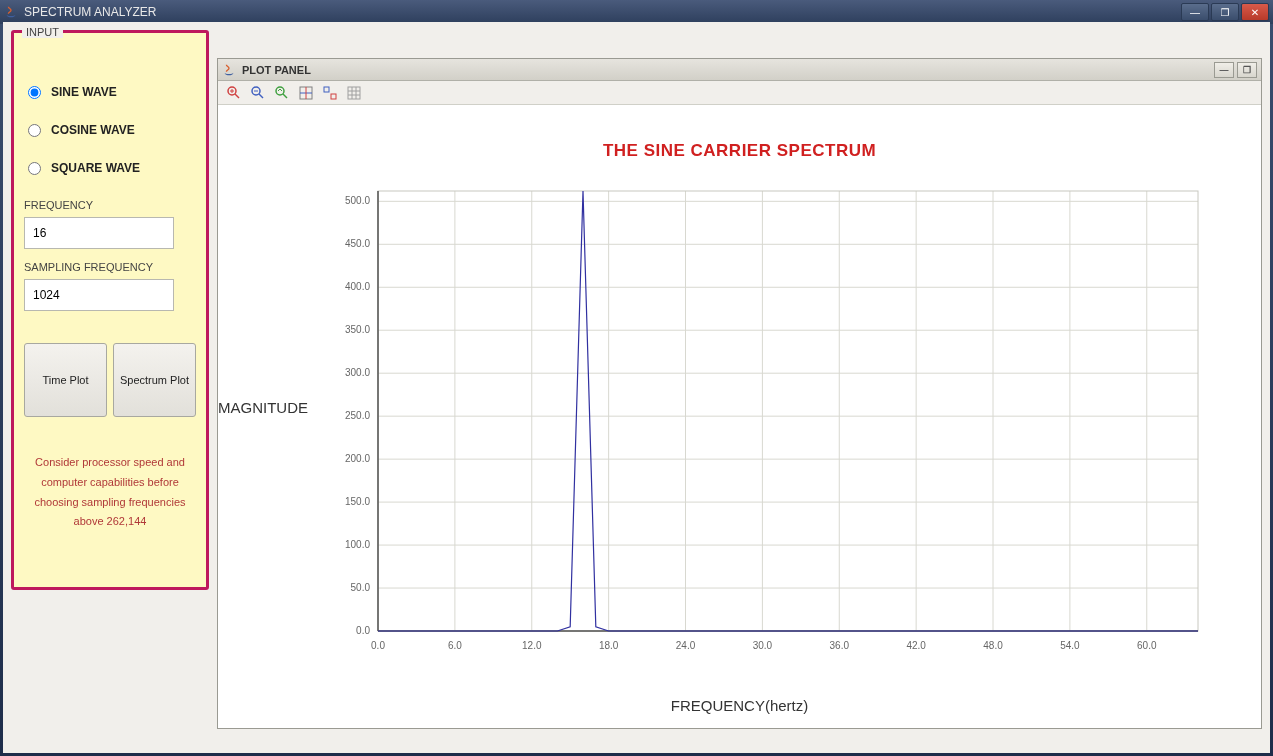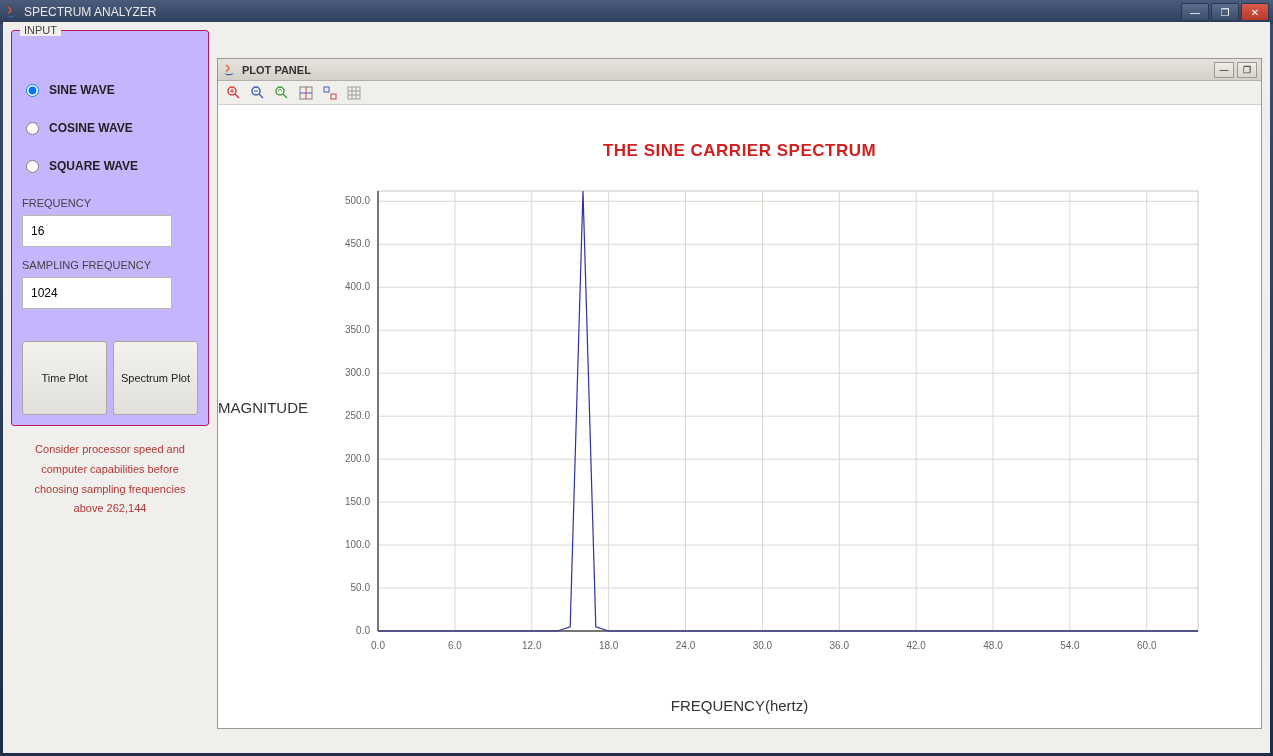--- a/index.html
+++ b/index.html
@@ -43,27 +43,27 @@
     position: absolute;
     top: 22px; left: 3px; right: 3px; bottom: 3px;
     background: #f1efeb;
     display: flex;
     padding: 8px;
     gap: 8px;
   }
   
   .input-panel {
     width: 198px;
-    border: 1px solid #be185d;
+    border: 3px solid #be185d;
     border-radius: 3px;
-    background: #c4b5fd;
+    background: #fef9c3;
     position: relative;
     padding: 22px 10px 10px 10px;
     align-self: flex-start;
-    height: 396px;
+    height: 560px;
   }
   .panel-title {
     position: absolute;
     top: -7px; left: 8px;
     background: #f1efeb;
     padding: 0 4px;
     font-size: 11px;
     color: #444;
   }
   .radio-group { margin-top: 30px; }
@@ -98,21 +98,21 @@
     flex: 1;
     height: 74px;
     background: linear-gradient(to bottom,#f4f2ee,#e2e0da);
     border: 1px solid #a8a8a0;
     border-radius: 3px;
     font-size: 11px;
     color: #222;
     cursor: pointer;
   }
   .note {
-    margin-top: 25px;
+    margin-top: 36px;
     color: #b03838;
     font-size: 11px;
     text-align: center;
     line-height: 1.8;
     padding: 0 4px;
   }
   
   .plot-frame {
     flex: 1;
     border: 1px solid #9a9a92;

